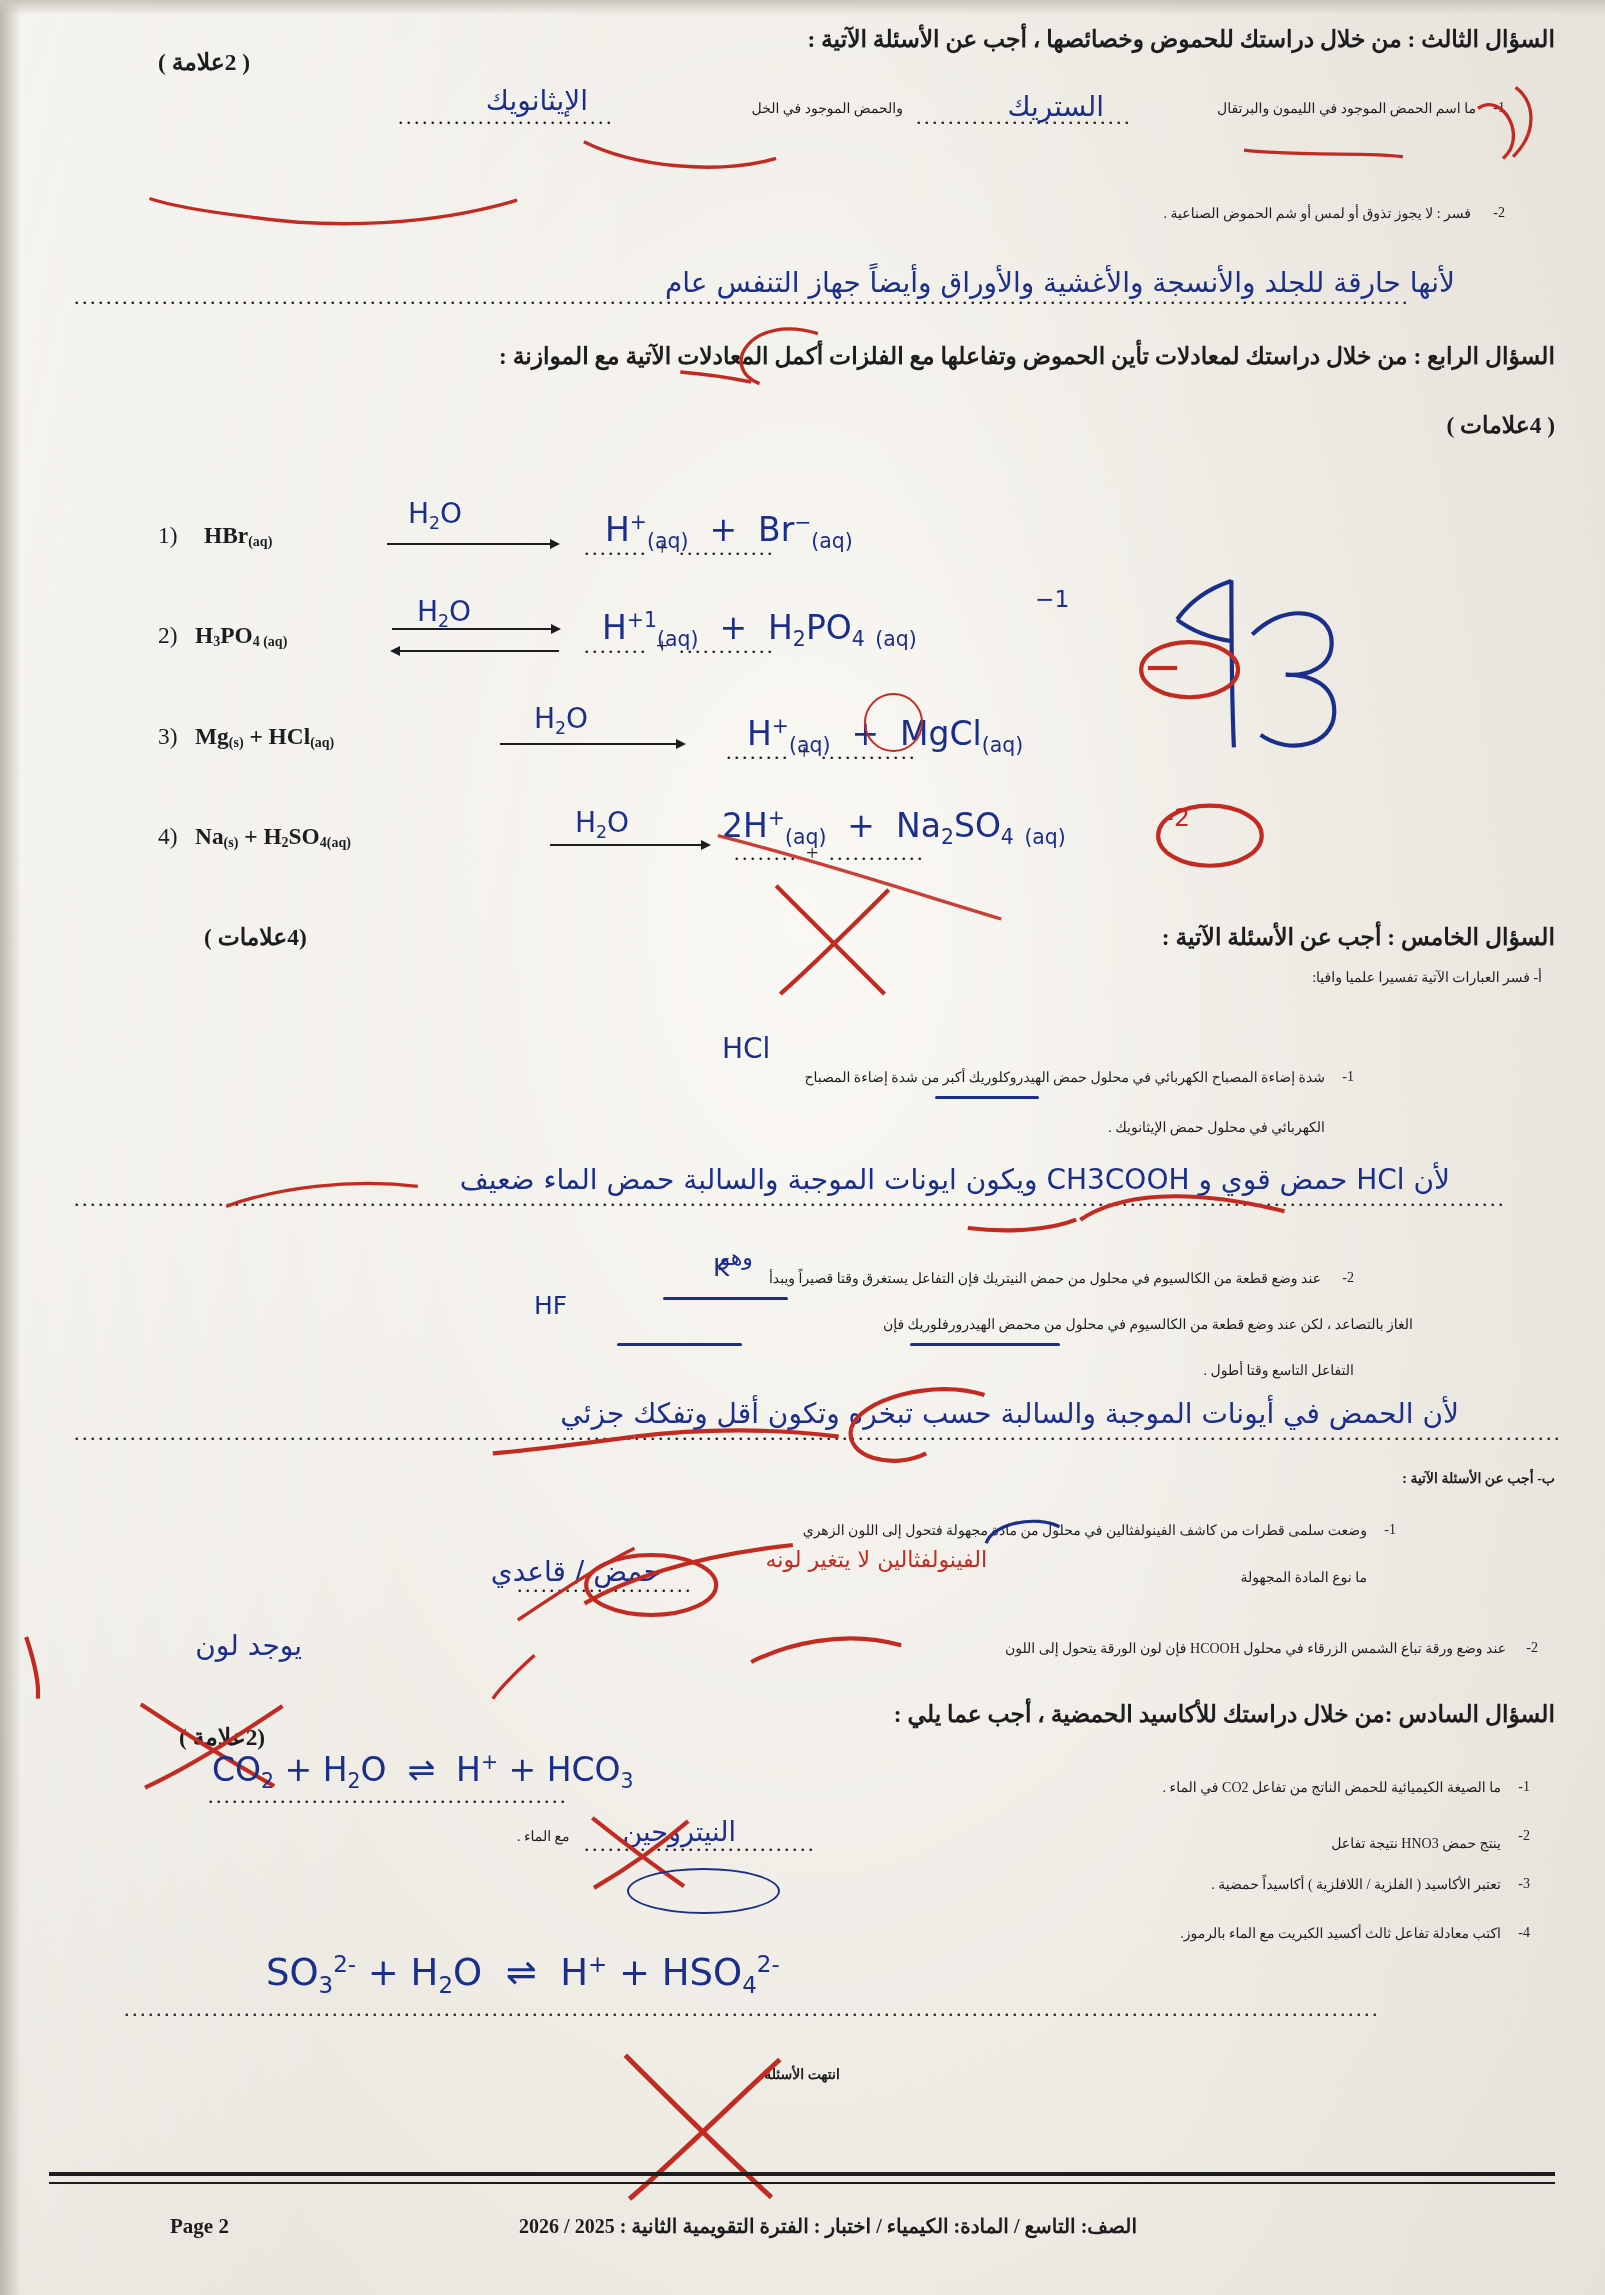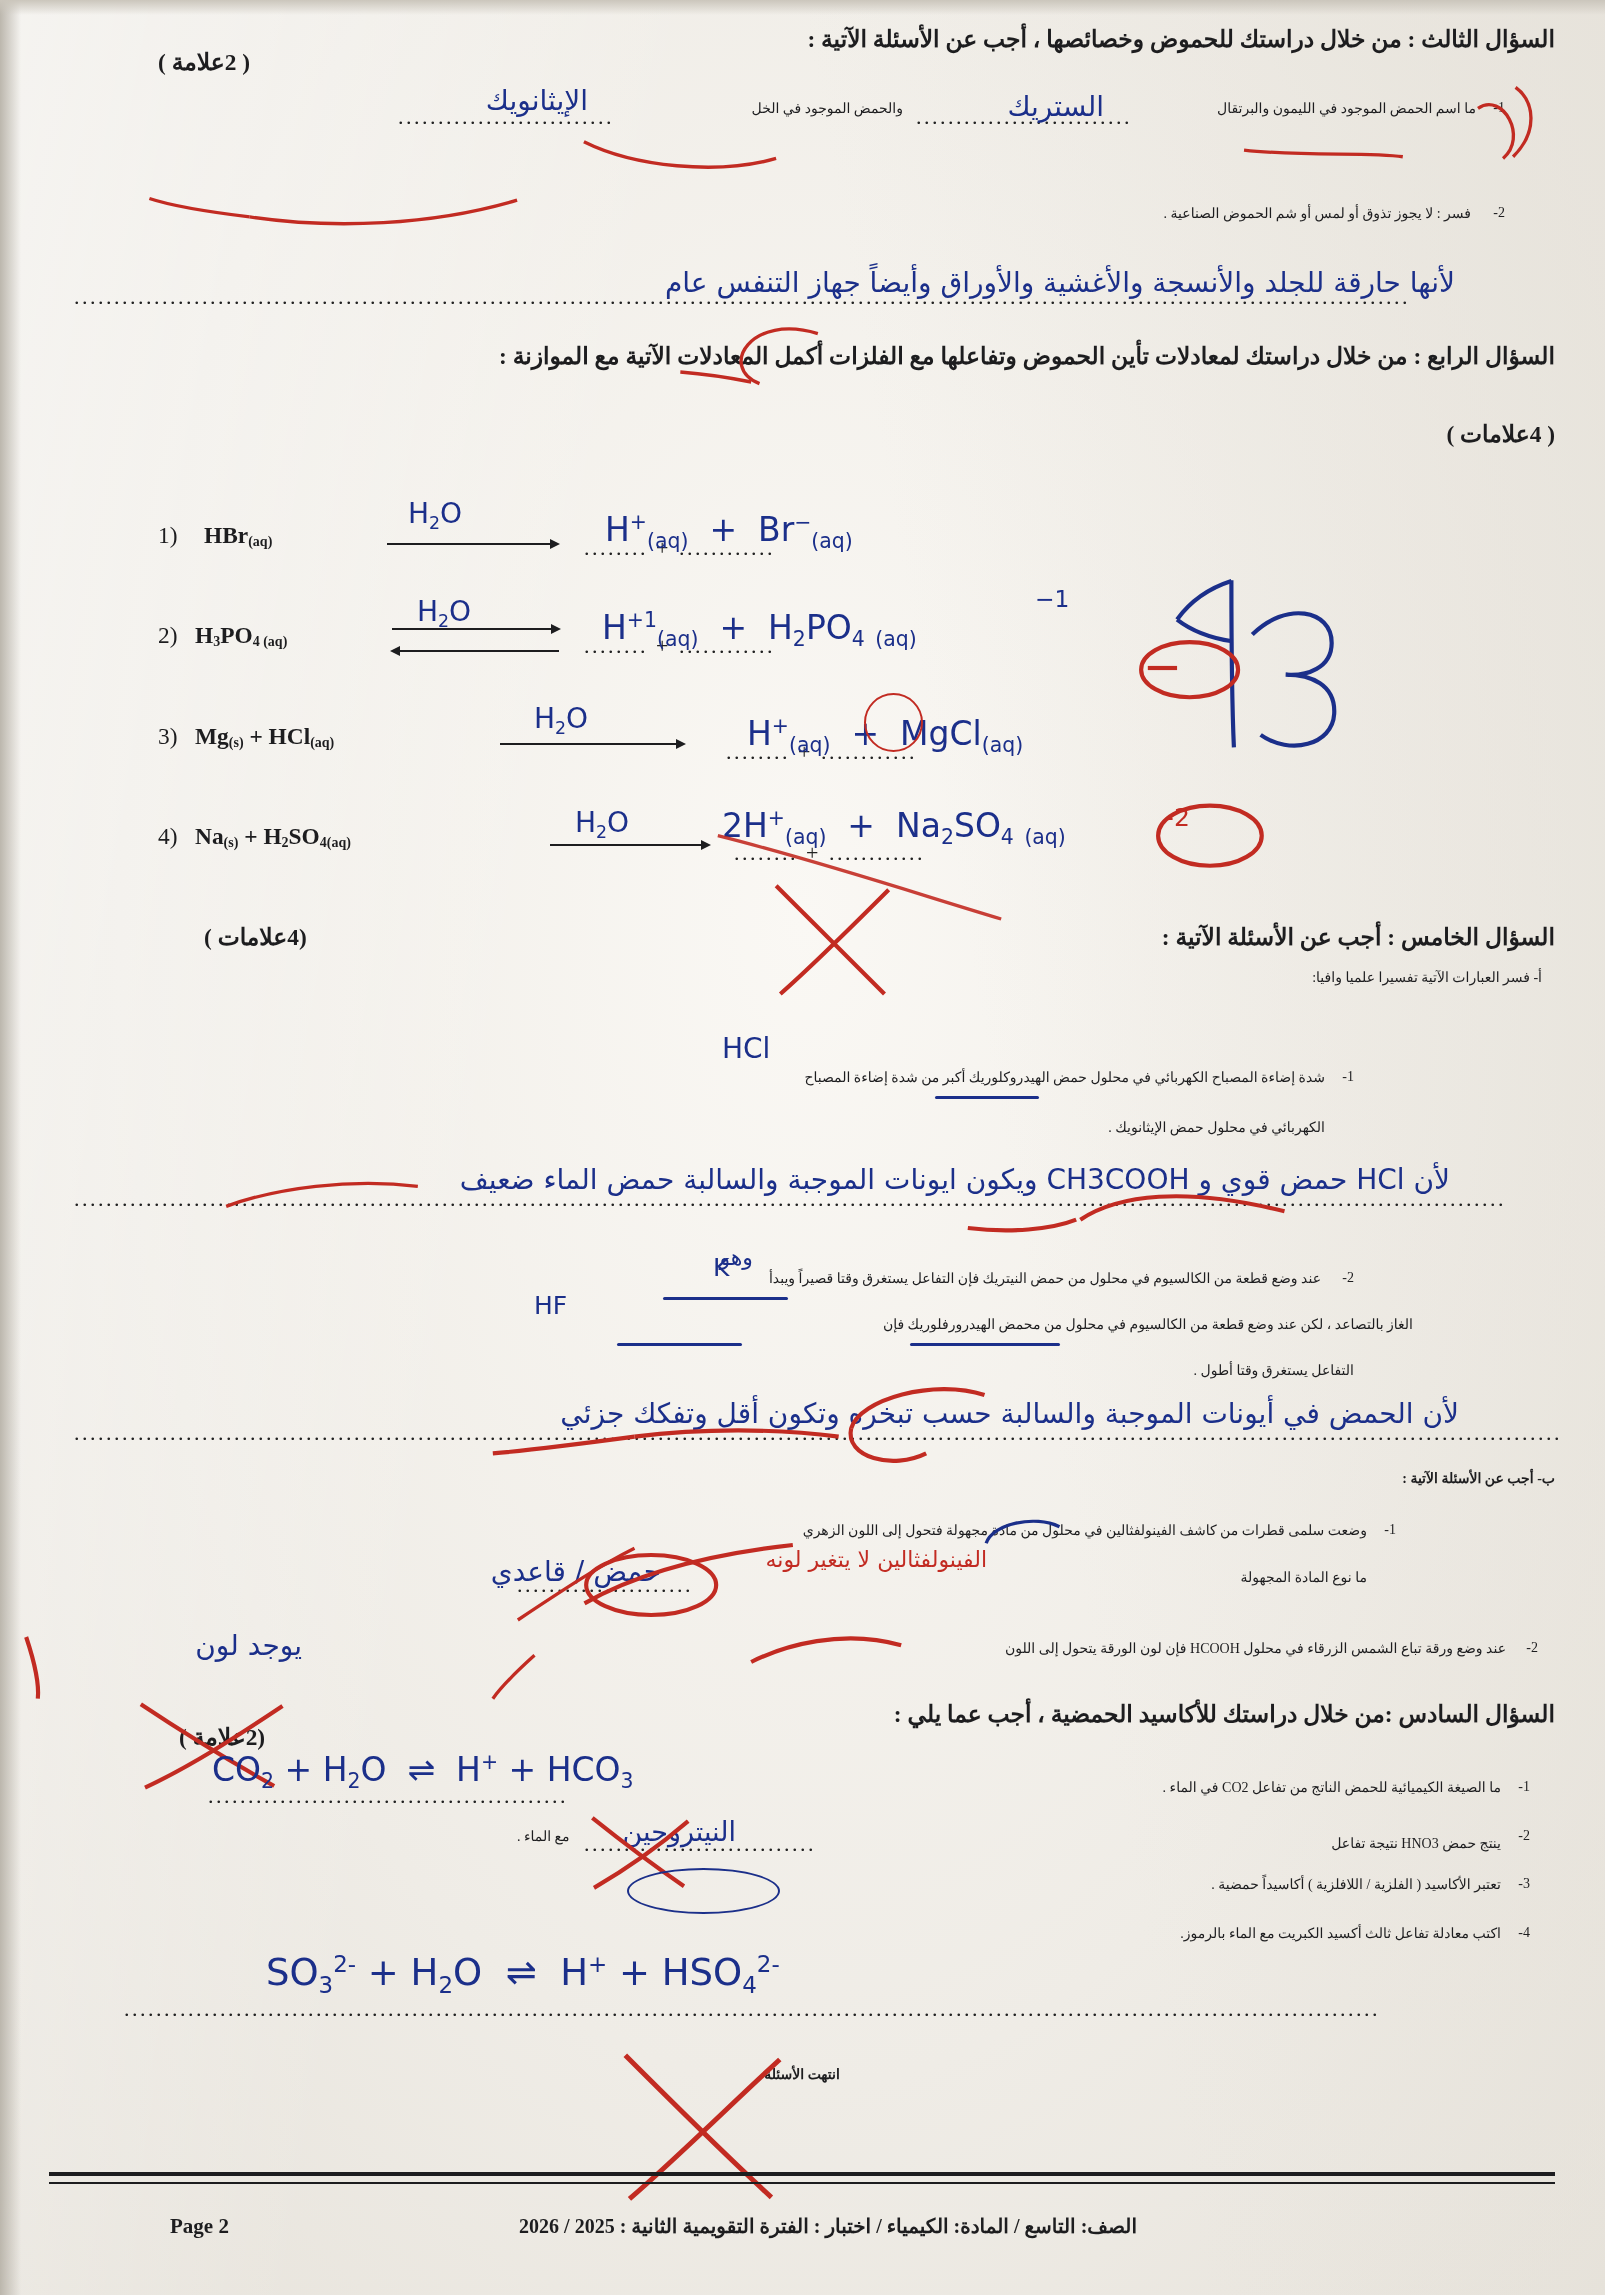--- a/index.html
+++ b/index.html
@@ -141,21 +141,21 @@
       <path d="M620 170 C520 200, 400 205, 300 190" stroke="#c22b22" stroke-width="4" fill="none"></path>
       <path d="M300 190 C250 184, 210 178, 180 168" stroke="#c22b22" stroke-width="4" fill="none"></path>
     </svg>
 
     <div class="pr s26" style="top:205px;right:100px;">2-</div>
     <div class="pr s26" style="top:205px;right:134px;">فسر : لا يجوز تذوق أو لمس أو شم الحموض الصناعية .</div>
     <div class="dots" style="top:284px;left:75px;width:1420px;">.......................................................................................................................................................................</div>
     <div class="hw hw-ar blue h34" style="top:266px;right:150px;">لأنها حارقة للجلد والأنسجة والأغشية والأوراق وأيضاً جهاز التنفس عام</div>
 
     <div class="pr s28 b" style="top:342px;right:50px;">السؤال الرابع : من خلال دراستك لمعادلات تأين الحموض وتفاعلها مع الفلزات أكمل المعادلات الآتية مع الموازنة :</div>
-    <div class="pr s28 b" style="top:420px;right:50px;margin-left:20px;">( 4علامات )</div>
+    <div class="pr s28 b" style="top:411px;right:50px;margin-left:20px;">( 4علامات )</div>
 
     <svg class="ink" style="top:317px;left:0;width:1606px;height:100px;" viewBox="0 0 1922 120" width="1606" height="100">
       <path d="M980 20 C900 -5, 860 60, 910 80" stroke="#c22b22" stroke-width="4" fill="none"></path>
       <path d="M900 78 C870 72, 840 68, 815 66" stroke="#c22b22" stroke-width="4" fill="none"></path>
     </svg>
 
     <div class="pr eqnum ltr" style="top:522px;left:159px;">1)</div>
     <div class="pr eqnum ltr b" style="top:522px;left:205px;">HBr<span class="sub">(aq)</span></div>
     <div class="arrow" style="top:543px;left:388px;width:171px;"></div>
     <div class="hw blue h34 ltr" style="top:497px;left:409px;">H<span class="sb">2</span>O</div>
@@ -218,21 +218,21 @@
     <div class="hw hw-ar blue h34" style="top:1163px;right:155px;">لأن HCl حمض قوي و CH3COOH ويكون ايونات الموجبة والسالبة حمض الماء ضعيف</div>
     <svg class="ink" style="top:1153px;left:0;width:1606px;height:100px;" viewBox="0 0 1922 120" width="1606" height="100">
       <path d="M1540 70 C1420 40, 1340 50, 1295 80" stroke="#c22b22" stroke-width="5" fill="none"></path>
       <path d="M1290 80 C1260 92, 1210 96, 1160 90" stroke="#c22b22" stroke-width="5" fill="none"></path>
       <path d="M500 40 C420 30, 330 42, 270 64" stroke="#c22b22" stroke-width="4" fill="none"></path>
     </svg>
 
     <div class="pr s26" style="top:1270px;right:251px;">2-</div>
     <div class="pr s26" style="top:1316px;right:192px;">الغاز بالتصاعد ، لكن عند وضع قطعة من الكالسيوم في محلول من محمض الهيدرورفلوريك فإن</div>
     <div class="pr s26" style="top:1270px;right:284px;">عند وضع قطعة من الكالسيوم في محلول من حمض النيتريك فإن التفاعل يستغرق وقتا قصيراً ويبدأ</div>
-    <div class="pr s26" style="top:1362px;right:251px;">التفاعل يستغرق وقتا أطول .</div>
+    <div class="pr s26" style="top:1362px;right:251px;">التفاعل التاسع وقتا أطول .</div>
     <div class="hw hw-ar blue h26" style="top:1245px;right:852px;">وهو</div>
     <div class="hw blue h30 ltr" style="top:1253px;left:714px;">K</div>
     <div class="hw blue h30 ltr" style="top:1291px;left:535px;">HF</div>
     <div class="ul-blue" style="top:1297px;left:664px;width:125px;"></div>
     <div class="ul-blue" style="top:1343px;left:618px;width:125px;"></div>
     <div class="ul-blue" style="top:1343px;left:911px;width:150px;"></div>
 
     <div class="dots" style="top:1420px;left:75px;width:1470px;">..........................................................................................................................................................................................</div>
     <div class="hw hw-ar blue h34" style="top:1397px;right:146px;">لأن الحمض في أيونات الموجبة والسالبة حسب تبخره وتكون أقل وتفكك جزئي</div>
     <svg class="ink" style="top:1370px;left:0;width:1606px;height:125px;" viewBox="0 0 1922 150" width="1606" height="125">

